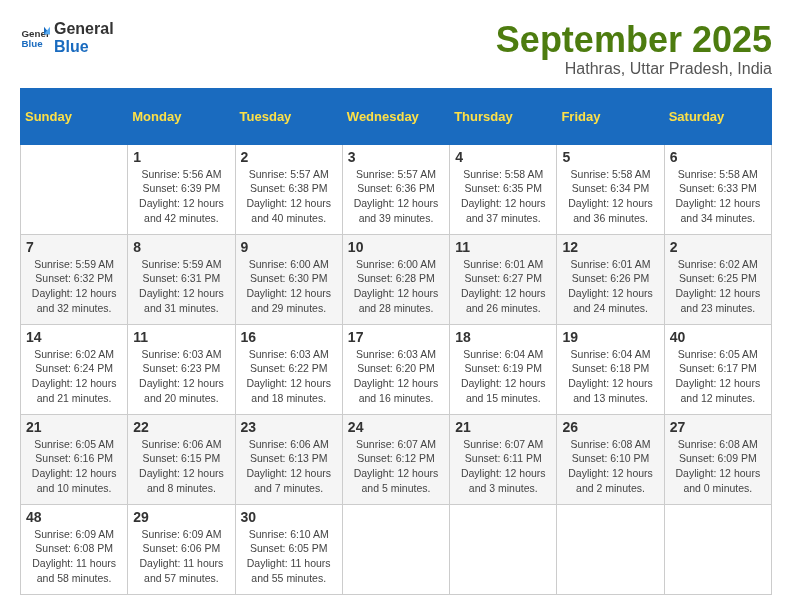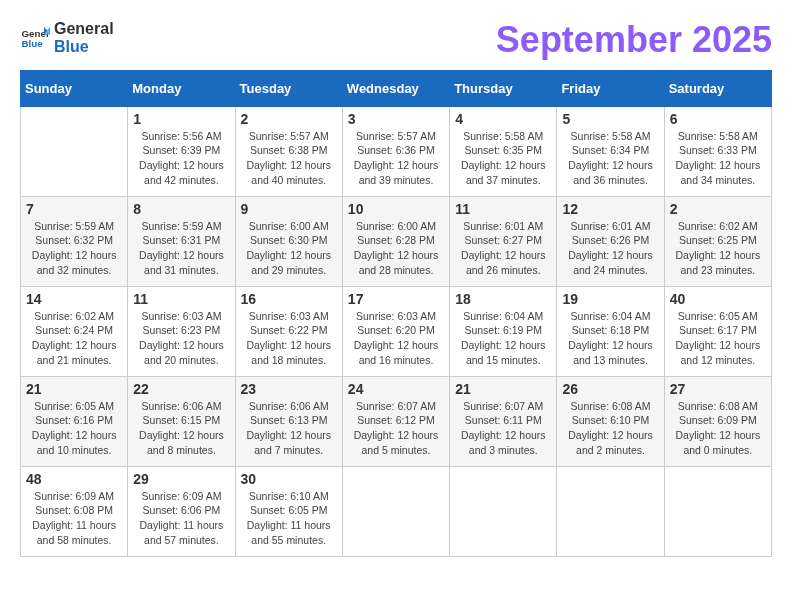--- a/index.html
+++ b/index.html
@@ -24,36 +24,36 @@
     .logo-icon {
       width: 30px;
       height: 30px;
     }
     .title-block {
       text-align: right;
     }
     .month-title {
       font-size: 36px;
       font-weight: bold;
-      color: #8b5cf6;
+      color: #4d7c0f;
       line-height: 1.1;
     }
     .subtitle {
       font-size: 16px;
       color: #555;
     }
     table {
       width: 100%;
       border-collapse: collapse;
       font-size: 11px;
     }
     thead tr th {
       background-color: #1a6bbf;
-      color: #ffffff;
-      padding: 10px 4px;
+      color: #fde047;
+      padding: 20px 4px;
       text-align: left;
       font-size: 13px;
       font-weight: bold;
       border: 1px solid #1a6bbf;
     }
     tbody tr td {
       border: 1px solid #ccc;
       vertical-align: top;
       padding: 4px 5px;
       height: 90px;
@@ -95,20 +95,21 @@
     </svg>
     <div>
       <div style="display:flex; flex-direction:column; line-height:1.1;">
         <span style="font-size:16px; font-weight:bold; color:#333;">General</span>
         <span style="font-size:16px; font-weight:bold; color:#1a6bbf;">Blue</span>
       </div>
     </div>
   </div>
   <div class="title-block">
     <div class="month-title">September 2025</div>
+    <div class="subtitle">Hathras, Uttar Pradesh, India</div>
   </div>
 </div>
 
 <table>
   <thead>
     <tr>
     <th>Sunday</th>
         <th>Monday</th>
         <th>Tuesday</th>
         <th>Wednesday</th>

